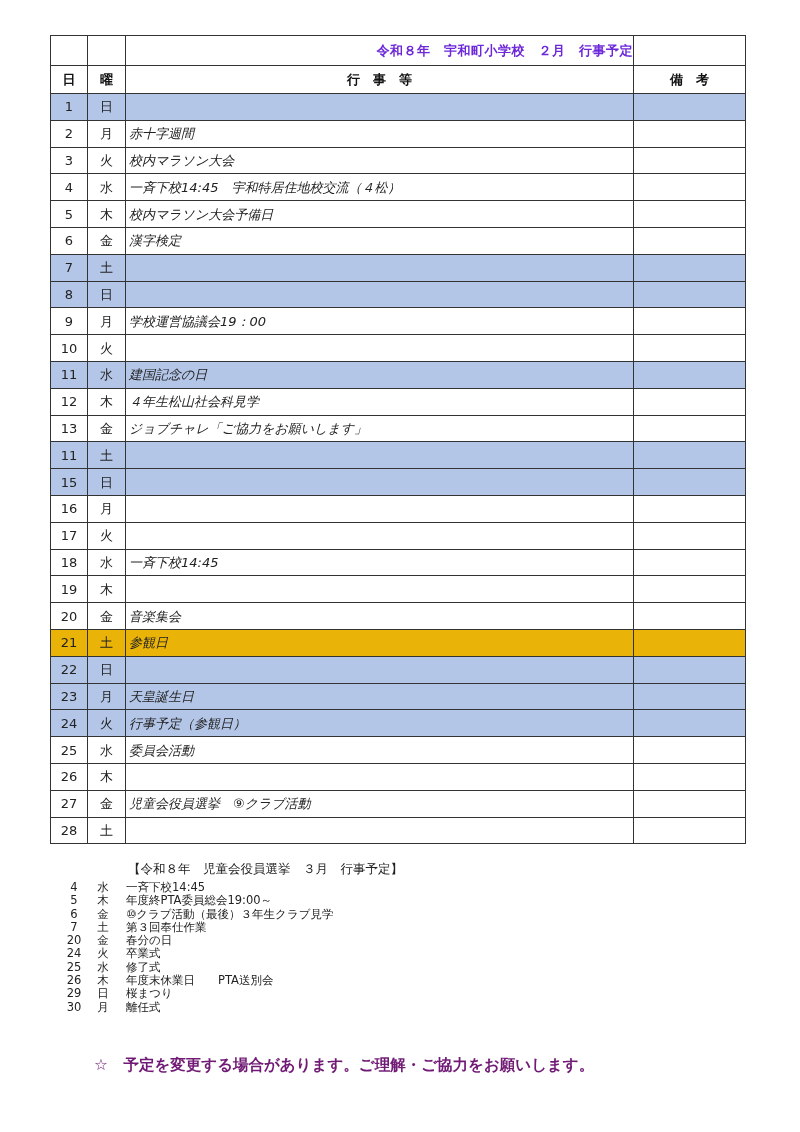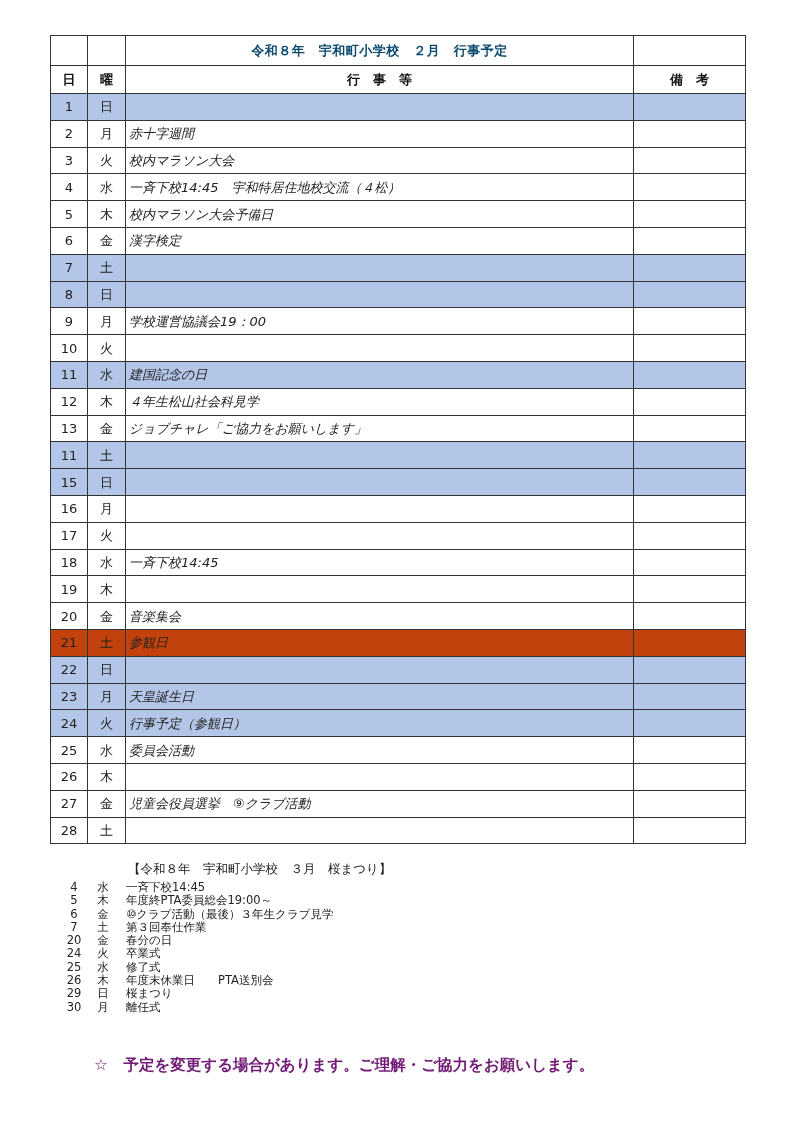--- a/index.html
+++ b/index.html
@@ -8,24 +8,24 @@
   table.sched { position: absolute; left: 50px; top: 35px; width: 696px;
                 border-collapse: collapse; table-layout: fixed; }
   table.sched td { border: 1px solid #333; padding: 0; font-size: 13px;
                    height: 25.8px; line-height: 25px; overflow: hidden; white-space: nowrap; }
   table.sched tr.title td { height: 29px; }
   table.sched tr.colhead td { height: 27px; }
   table.sched td.c-day { text-align: center; width: 37px; }
   table.sched td.c-wd  { text-align: center; width: 37px; }
   table.sched td.c-ev  { padding-left: 3px; font-style: italic; }
   table.sched td.c-rm  { width: 111px; }
-  .title-text { font-weight: bold; font-size: 15px; text-align: center; color: #0c4a6e; letter-spacing: 0.5px; }
+  .title-text { font-weight: bold; font-size: 15px; text-align: right; color: #6d28d9; letter-spacing: 0.5px; }
   .colhead td { font-weight: bold; font-size: 14px; color: #111; text-align: center; }
   tr.holiday td { background: #b4c6e7; }
-  tr.highlight td { background: #c2410c; }
+  tr.highlight td { background: #eab308; }
   .march { position: absolute; left: 60px; top: 861px; width: 520px; font-size: 11.5px; color: #222; }
   .march .mtitle { padding-left: 68px; font-size: 12.5px; margin-bottom: 3px; }
   .march .mrow { display: flex; height: 13.3px; line-height: 13.3px; }
   .march .md { width: 28px; text-align: center; }
   .march .mw { width: 30px; text-align: center; }
   .march .me { padding-left: 8px; white-space: pre; }
   .note { position: absolute; left: 94px; top: 1055px; font-size: 15.5px; font-weight: bold; color: #701a75; white-space: pre; }
 </style>
 </head>
 <body>
@@ -215,21 +215,21 @@
       <tr class="">
         <td class="c-day">28</td>
         <td class="c-wd">土</td>
         <td class="c-ev"></td>
         <td class="c-rm"></td>
       </tr>
     </tbody>
 </table>
 
 <div class="march">
-  <div class="mtitle">【令和８年　宇和町小学校　３月　桜まつり】</div>
+  <div class="mtitle">【令和８年　児童会役員選挙　３月　行事予定】</div>
   <div id="march-list">
       <div class="mrow">
         <span class="md">4</span>
         <span class="mw">水</span>
         <span class="me">一斉下校14:45</span>
       </div>
       <div class="mrow">
         <span class="md">5</span>
         <span class="mw">木</span>
         <span class="me">年度終PTA委員総会19:00～</span>

